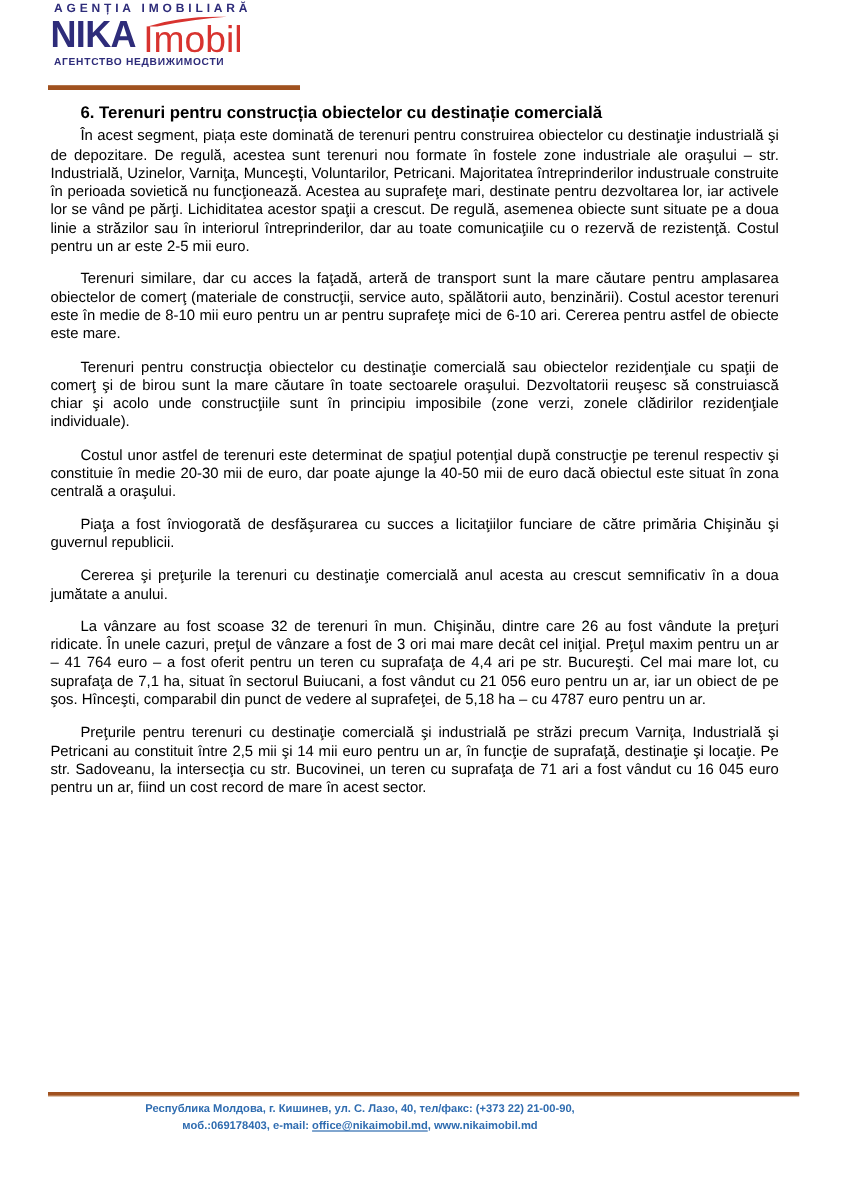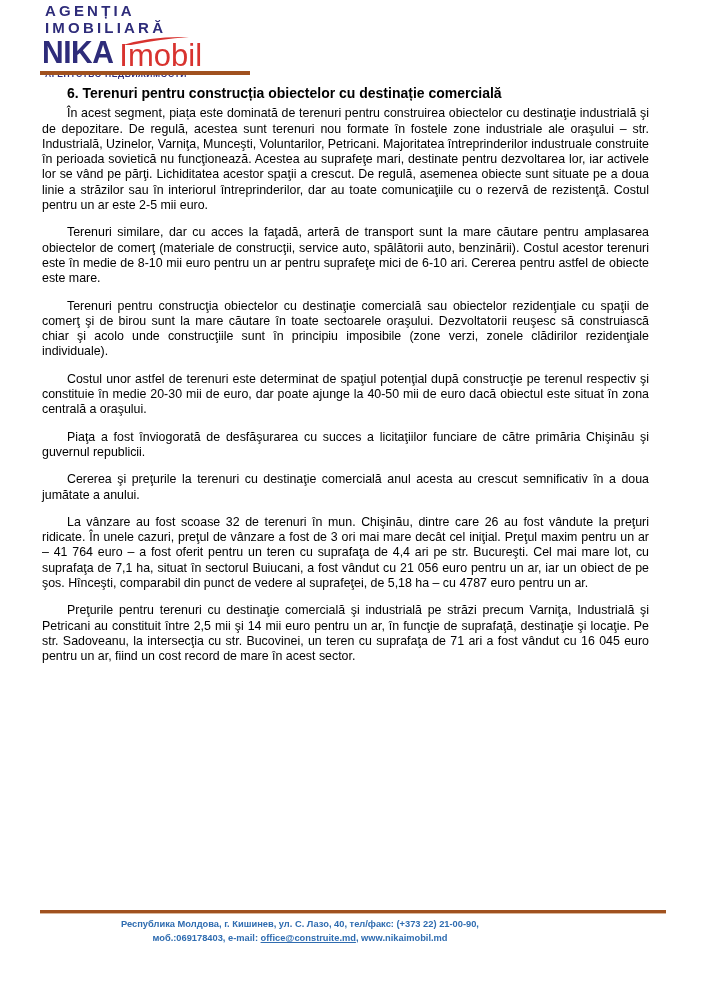--- a/index.html
+++ b/index.html
@@ -1,18 +1,18 @@
 <!DOCTYPE html>
 <html><head>
 <meta charset="utf-8">
 <style>
   html, body { margin:0; padding:0; background:#ffffff; }
   body { width:707px; height:1000px; position:relative; overflow:hidden; font-family:"Liberation Sans", sans-serif; color:#000; }
   .logo { position:absolute; left:42px; top:2px; width:200px; }
-  .logo-top { font-size:15px; font-weight:bold; letter-spacing:3.2px; color:#2e2c7a; padding-left:3px; }
+  .logo-top { font-size:10px; font-weight:bold; letter-spacing:3.2px; color:#2e2c7a; padding-left:3px; }
   .logo-mid { display:flex; align-items:flex-end; height:32px; margin-top:0px;text-align:center; }
   .logo-nika { font-size:30px; font-weight:bold; color:#2e2c7a; line-height:30px; letter-spacing:-0.5px; transform:scaleY(1.05); }
   .logo-imobil { font-size:31px; color:#d8332f; line-height:24px; margin-left:6px; position:relative; }
   .logo-swoosh { position:absolute; left:2px; top:-8px; width:70px; height:10px; }
   .logo-bottom { font-size:8.5px; font-weight:bold; color:#2e2c7a; letter-spacing:0.6px; padding-left:3px; margin-top:1px; }
   .logo-bar { position:absolute; left:40px; top:71px; width:210px; height:4px; background:#a0511f; }
   .content { position:absolute; left:42px; top:86px; width:623px; font-size:12.4px; line-height:15.3px; }
   .heading { font-weight:bold; font-size:14px; margin:0 0 5px 25px; }
   .para { text-align:justify; text-indent:25px; margin:0 16px 12px 0; }
   .footer-rule { position:absolute; left:40px; top:910px; width:626px; height:3px; background:#a0511f; box-shadow:0 1px 0 #d9b79c; }
@@ -45,14 +45,14 @@
   <p class="para">Costul unor astfel de terenuri este determinat de spaţiul potenţial după construcţie pe terenul respectiv şi constituie în medie 20-30 mii de euro, dar poate ajunge la 40-50 mii de euro dacă obiectul este situat în zona centrală a oraşului.</p>
   <p class="para">Piaţa a fost înviogorată de desfăşurarea cu succes a licitaţiilor funciare de către primăria Chişinău şi guvernul republicii.</p>
   <p class="para">Cererea şi preţurile la terenuri cu destinaţie comercială anul acesta au crescut semnificativ în a doua jumătate a anului.</p>
   <p class="para">La vânzare au fost scoase 32 de terenuri în mun. Chişinău, dintre care 26 au fost vândute la preţuri ridicate. În unele cazuri, preţul de vânzare a fost de 3 ori mai mare decât cel iniţial. Preţul maxim pentru un ar – 41 764 euro – a fost oferit pentru un teren cu suprafaţa de 4,4 ari pe str. Bucureşti. Cel mai mare lot, cu suprafaţa de 7,1 ha, situat în sectorul Buiucani, a fost vândut cu 21 056 euro pentru un ar, iar un obiect de pe şos. Hînceşti, comparabil din punct de vedere al suprafeţei, de 5,18 ha – cu 4787 euro pentru un ar.</p>
   <p class="para">Preţurile pentru terenuri cu destinaţie comercială şi industrială pe străzi precum Varniţa, Industrială şi Petricani au constituit între 2,5 mii şi 14 mii euro pentru un ar, în funcţie de suprafaţă, destinaţie şi locaţie. Pe str. Sadoveanu, la intersecţia cu str. Bucovinei, un teren cu suprafaţa de 71 ari a fost vândut cu 16 045 euro pentru un ar, fiind un cost record de mare în acest sector.</p>
 </div>
 
 <div class="footer-rule"></div>
 <div class="footer">
   <div>Республика Молдова, г. Кишинев, ул. С. Лазо, 40, тел/факс: (+373 22) 21-00-90,</div>
-  <div><span>моб.:069178403, e-mail: </span><a>office@construite.md</a><span>, </span><span>www.nikaimobil.md</span></div>
+  <div><span>моб.:069178403, e-mail: </span><a>office@nikaimobil.md</a><span>, </span><span>www.nikaimobil.md</span></div>
 </div>
 
 </body></html>

